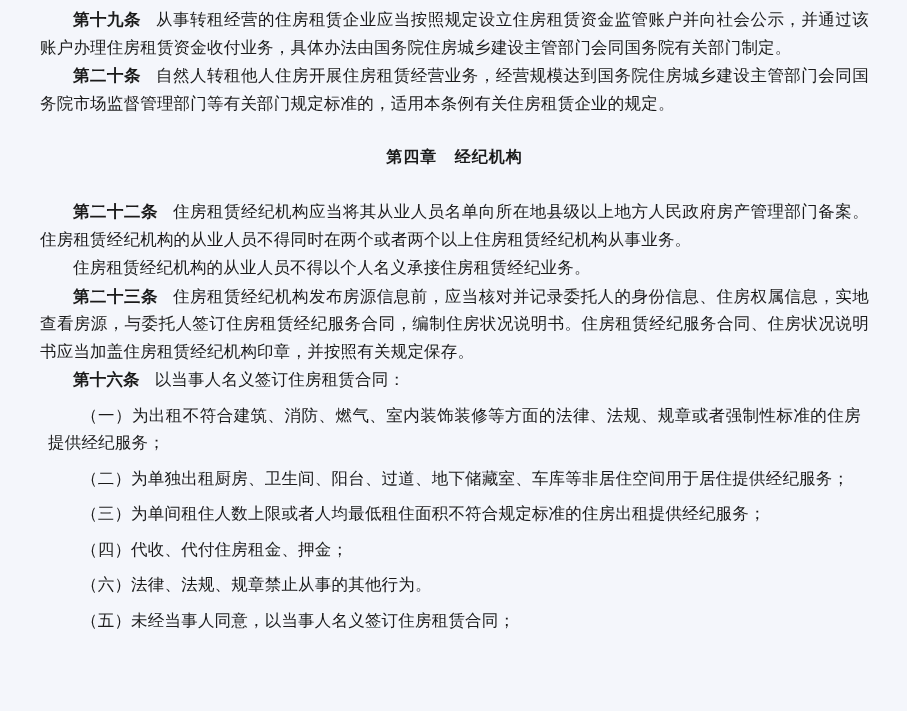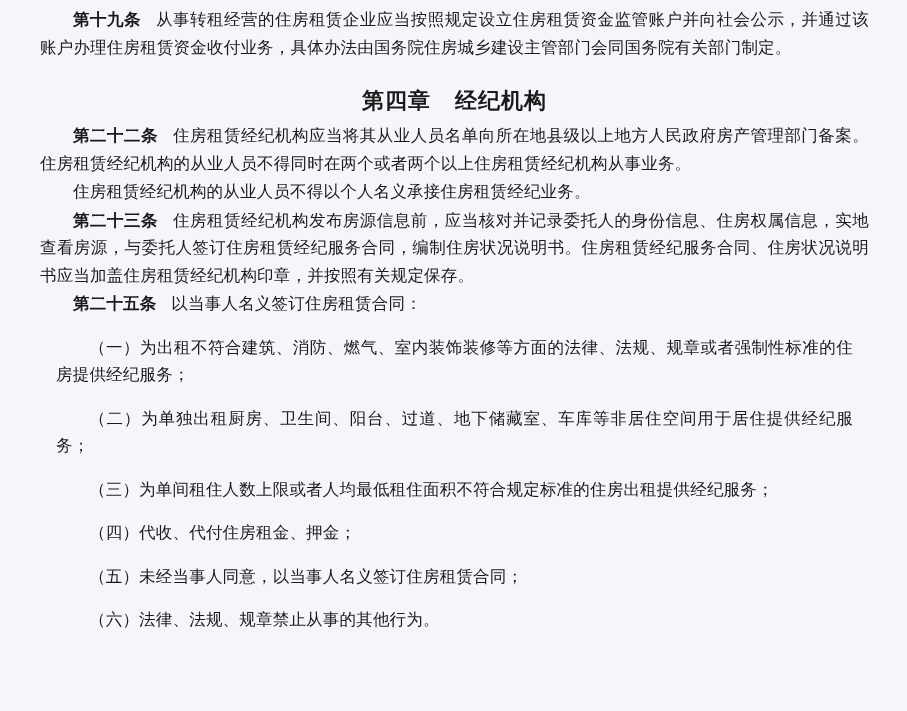--- a/index.html
+++ b/index.html
@@ -32,73 +32,76 @@
   }
   .para .lead {
     font-weight: bold;
   }
   .para .lead-gap {
     display: inline-block;
     width: 0.9em;
   }
   .chapter-title {
     text-align: center;
-    font-size: 22px;
+    font-size: 16px;
     font-weight: bold;
     line-height: 27px;
-    margin: 26px 0 8px 0;
+    margin: 26px 0 28px 0;
     letter-spacing: 1px;
   }
   .chapter-title .gap {
     display: inline-block;
     width: 1.1em;
   }
   .item {
     font-size: 16.5px;
     line-height: 27.5px;
     text-align: justify;
     text-justify: inter-ideograph;
-    margin: 16px;
+    margin: 8px;
     text-indent: 2em;
     letter-spacing: 0.2px;
     font-family: Liberation Serif, serif;
   }
 </style>
 </head>
 <body>
 
 <div class="page">
 
   <p class="para">
     <span class="lead">第十九条</span><span class="lead-gap"></span><span>从事转租经营的住房租赁企业应当按照规定设立住房租赁资金监管账户并向社会公示，并通过该账户办理住房租赁资金收付业务，具体办法由国务院住房城乡建设主管部门会同国务院有关部门制定。</span>
   </p>
 
+  <p class="para">
+    <span class="lead">第二十条</span><span class="lead-gap"></span><span>自然人转租他人住房开展住房租赁经营业务，经营规模达到国务院住房城乡建设主管部门会同国务院市场监督管理部门等有关部门规定标准的，适用本条例有关住房租赁企业的规定。</span>
+  </p>
 
   <h2 class="chapter-title">
     <span>第四章</span><span class="gap"></span><span>经纪机构</span>
   </h2>
 
 
   <p class="para">
     <span class="lead">第二十二条</span><span class="lead-gap"></span><span>住房租赁经纪机构应当将其从业人员名单向所在地县级以上地方人民政府房产管理部门备案。住房租赁经纪机构的从业人员不得同时在两个或者两个以上住房租赁经纪机构从事业务。</span>
   </p>
 
   <p class="para">
     <span>住房租赁经纪机构的从业人员不得以个人名义承接住房租赁经纪业务。</span>
   </p>
 
   <p class="para">
     <span class="lead">第二十三条</span><span class="lead-gap"></span><span>住房租赁经纪机构发布房源信息前，应当核对并记录委托人的身份信息、住房权属信息，实地查看房源，与委托人签订住房租赁经纪服务合同，编制住房状况说明书。住房租赁经纪服务合同、住房状况说明书应当加盖住房租赁经纪机构印章，并按照有关规定保存。</span>
   </p>
 
 
   <p class="para">
-    <span class="lead">第二十五条</span><span class="lead-gap"></span><span>以当事人名义签订住房租赁合同：</span>
+    <span class="lead">第十六条</span><span class="lead-gap"></span><span>以当事人名义签订住房租赁合同：</span>
   </p>
 
   <p class="item">（一）为出租不符合建筑、消防、燃气、室内装饰装修等方面的法律、法规、规章或者强制性标准的住房提供经纪服务；</p>
   <p class="item">（二）为单独出租厨房、卫生间、阳台、过道、地下储藏室、车库等非居住空间用于居住提供经纪服务；</p>
   <p class="item">（三）为单间租住人数上限或者人均最低租住面积不符合规定标准的住房出租提供经纪服务；</p>
   <p class="item">（四）代收、代付住房租金、押金；</p>
+  <p class="item">（六）法律、法规、规章禁止从事的其他行为。</p>
   <p class="item">（五）未经当事人同意，以当事人名义签订住房租赁合同；</p>
-  <p class="item">（六）法律、法规、规章禁止从事的其他行为。</p>
 
 </div>
 
 </body></html>

